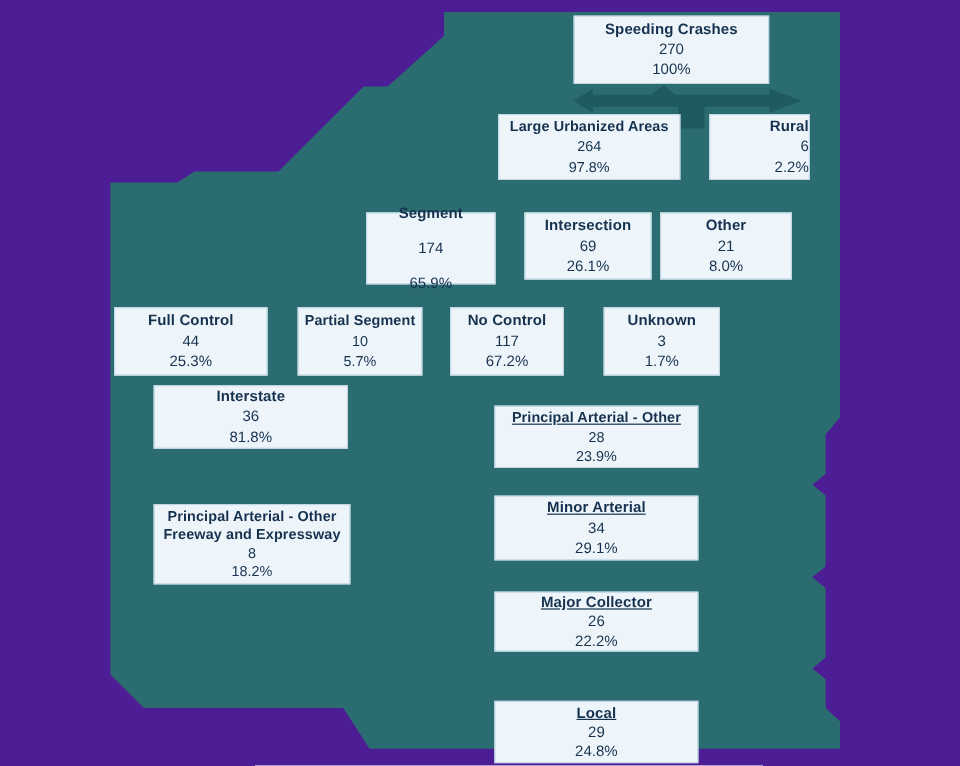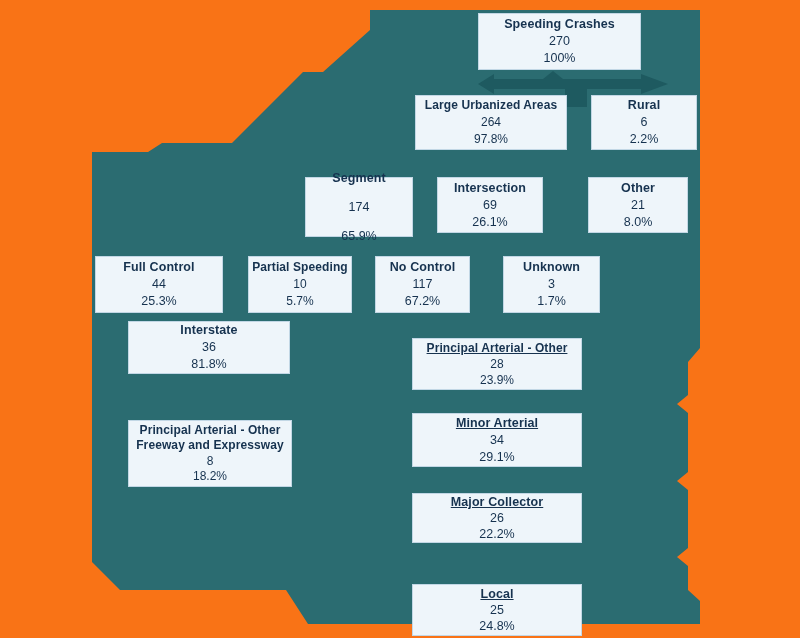--- a/index.html
+++ b/index.html
@@ -1,20 +1,20 @@
 <!DOCTYPE html>
 <html><head>
 <meta charset="utf-8">
 <style>
   html, body { margin: 0; padding: 0; background: #FFFFFF; }
   #canvas {
     position: relative;
     width: 800px;
     height: 638px;
-    background: #f97316;
+    background: #4c1d95;
     font-family: "Liberation Sans", sans-serif;
     overflow: hidden;
   }
   #bg-svg {
     position: absolute;
     left: 0; top: 0;
     width: 800px; height: 638px;
   }
   .node {
     position: absolute;
@@ -34,24 +34,24 @@
     font-weight: bold;
     white-space: pre;
     letter-spacing: 0.1px;
   }
   .node .t.u { text-decoration: underline; }
   .node .v, .node .p { font-weight: normal; }
 
   
   .n-speeding      { left: 478px; top: 13px;  width: 163px; height: 57px; }
   .n-lua           { left: 415px; top: 95px;  width: 152px; height: 55px; font-size: 12px; }
-  .n-rural         { left: 591px; top: 95px;  width: 106px; height: 55px; }
+  .n-rural         { left: 591px; top: 95px;  width: 84px; height: 55px; align-items: flex-end; }
   .n-segment       { left: 305px; top: 177px; width: 108px; height: 60px; gap: 12px; }
   .n-intersection  { left: 437px; top: 177px; width: 106px; height: 56px; }
-  .n-other         { left: 588px; top: 177px; width: 100px; height: 56px; }
+  .n-other         { left: 550px; top: 177px; width: 110px; height: 56px; }
   .n-full          { left: 95px;  top: 256px; width: 128px; height: 57px; }
   .n-partial       { left: 248px; top: 256px; width: 104px; height: 57px; font-size: 12px; }
   .n-nocontrol     { left: 375px; top: 256px; width: 95px;  height: 57px; }
   .n-unknown       { left: 503px; top: 256px; width: 97px;  height: 57px; }
   .n-interstate    { left: 128px; top: 321px; width: 162px; height: 53px; }
   .n-pao           { left: 412px; top: 338px; width: 170px; height: 52px; font-size: 12px; line-height: 16px; }
   .n-paofe         { left: 128px; top: 420px; width: 164px; height: 67px; font-size: 12px; line-height: 15.5px; }
   .n-minor         { left: 412px; top: 413px; width: 170px; height: 54px; }
   .n-major         { left: 412px; top: 493px; width: 170px; height: 50px; line-height: 16px; }
   .n-local         { left: 412px; top: 584px; width: 170px; height: 52px; line-height: 16px; }
@@ -102,21 +102,21 @@
     <div class="p">8.0%</div>
   </div>
 
   <div class="node n-full">
     <div class="t">Full Control</div>
     <div class="v">44</div>
     <div class="p">25.3%</div>
   </div>
 
   <div class="node n-partial">
-    <div class="t">Partial Speeding</div>
+    <div class="t">Partial Segment</div>
     <div class="v">10</div>
     <div class="p">5.7%</div>
   </div>
 
   <div class="node n-nocontrol">
     <div class="t">No Control</div>
     <div class="v">117</div>
     <div class="p">67.2%</div>
   </div>
 
@@ -152,17 +152,17 @@
   </div>
 
   <div class="node n-major">
     <div class="t u">Major Collector</div>
     <div class="v">26</div>
     <div class="p">22.2%</div>
   </div>
 
   <div class="node n-local">
     <div class="t u">Local</div>
-    <div class="v">25</div>
+    <div class="v">29</div>
     <div class="p">24.8%</div>
   </div>
 
 </div>
 
 </body></html>

